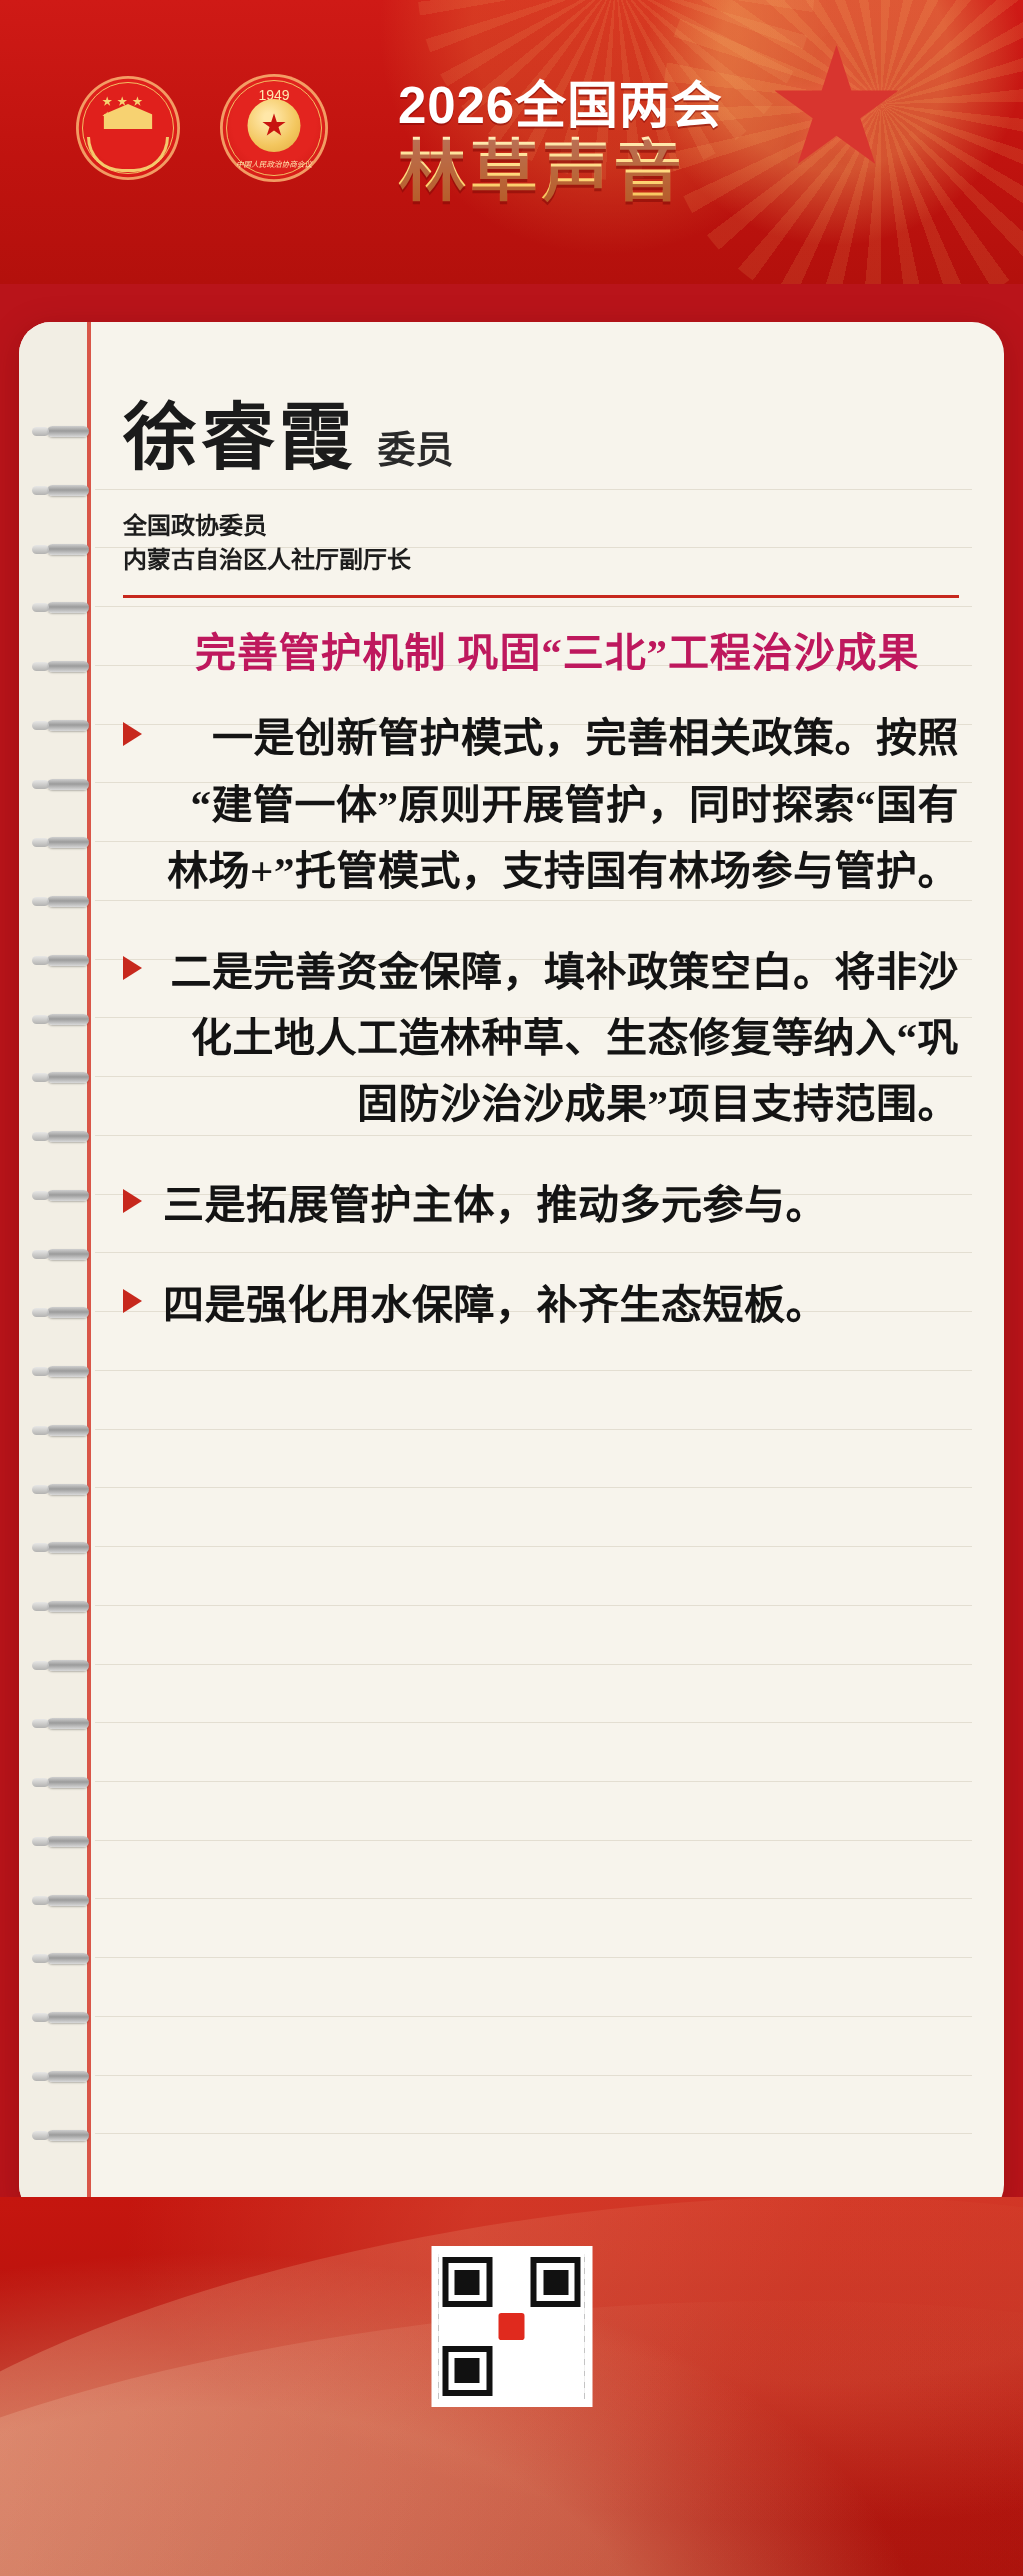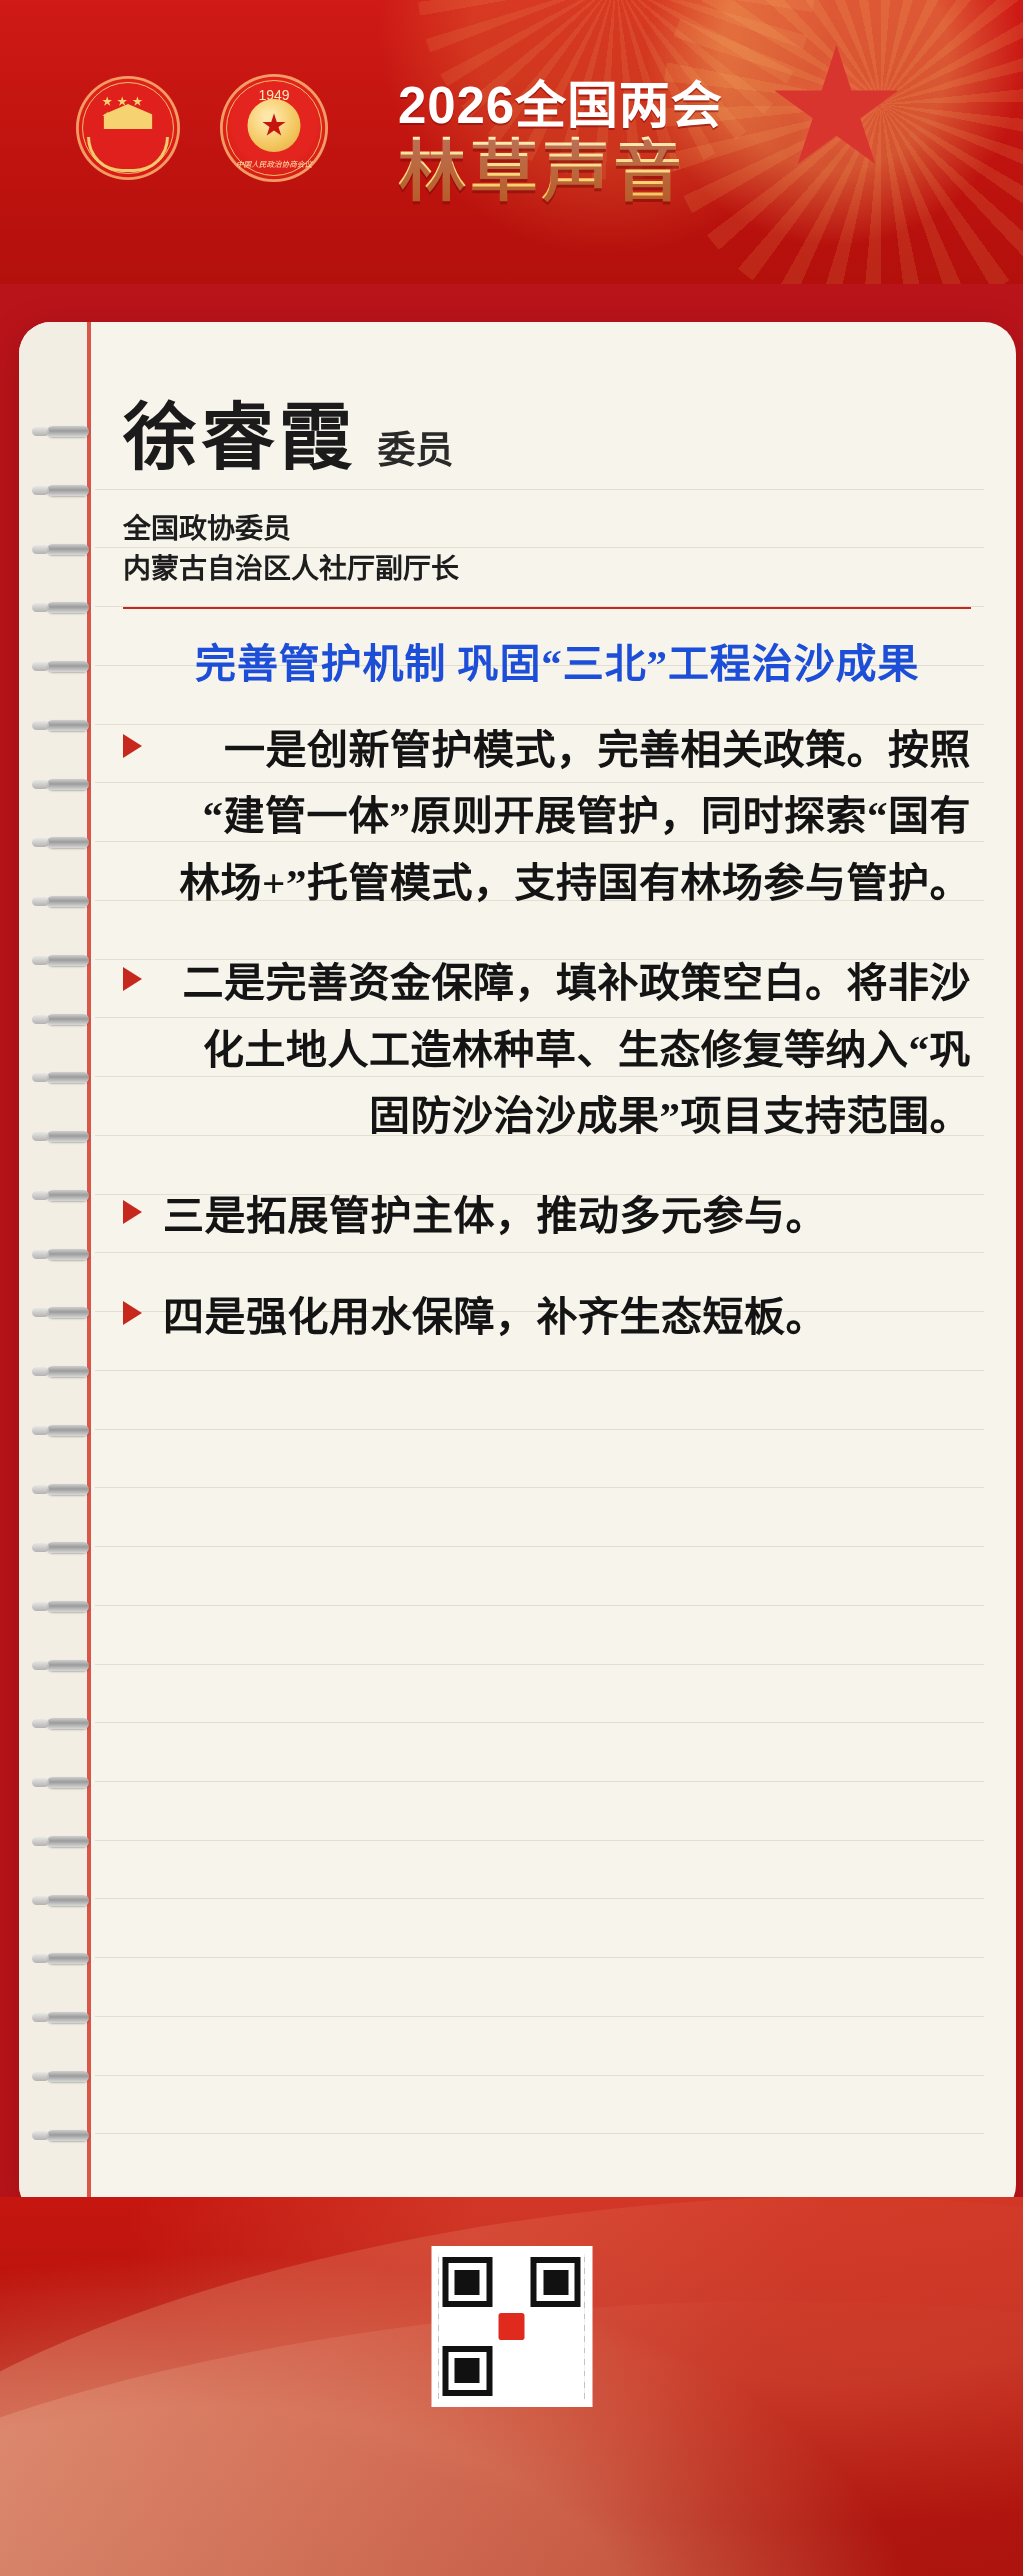--- a/index.html
+++ b/index.html
@@ -177,21 +177,20 @@
   .card {
     position: absolute;
     left: 19px;
     top: 322px;
     width: 985px;
     height: 1895px;
     background: #f7f4ec;
     border-radius: 32px;
     box-shadow: 0 7.6px 32px rgba(90,10,6,.28);
     overflow: hidden;
-    padding-left: 12px;
   }
   
   .card .left-col {
     position: absolute;
     left: 0; top: 0; bottom: 0;
     width: 68px;
     background: #f2eee4;
   }
   .card .red-rule {
     position: absolute;
@@ -253,37 +252,37 @@
   }
   .person-role {
     font-family: "Liberation Serif", serif;
     font-size: 38px;
     font-weight: 700;
     color: #2a2a2a;
   }
   .affil {
     margin-top: 25px;
     font-family: "Liberation Serif", serif;
-    font-size: 28px;
+    font-size: 24px;
     font-weight: 700;
     color: #1d1d1d;
     line-height: 1.45;
   }
   .divider {
     margin-top: 17px;
     height: 2.8px;
     background: #c7281d;
     width: 100%;
   }
   .headline {
     margin-top: 25px;
     font-family: "Liberation Serif", serif;
     font-size: 41px;
     font-weight: 700;
-    color: #1d4ed8;
+    color: #be185d;
     line-height: 1.5;
     text-indent: 72px;
     letter-spacing: 0.9px;
   }
   .points {
     margin-top: 21px;
   }
   .point {
     display: flex;
     gap: 21px;

